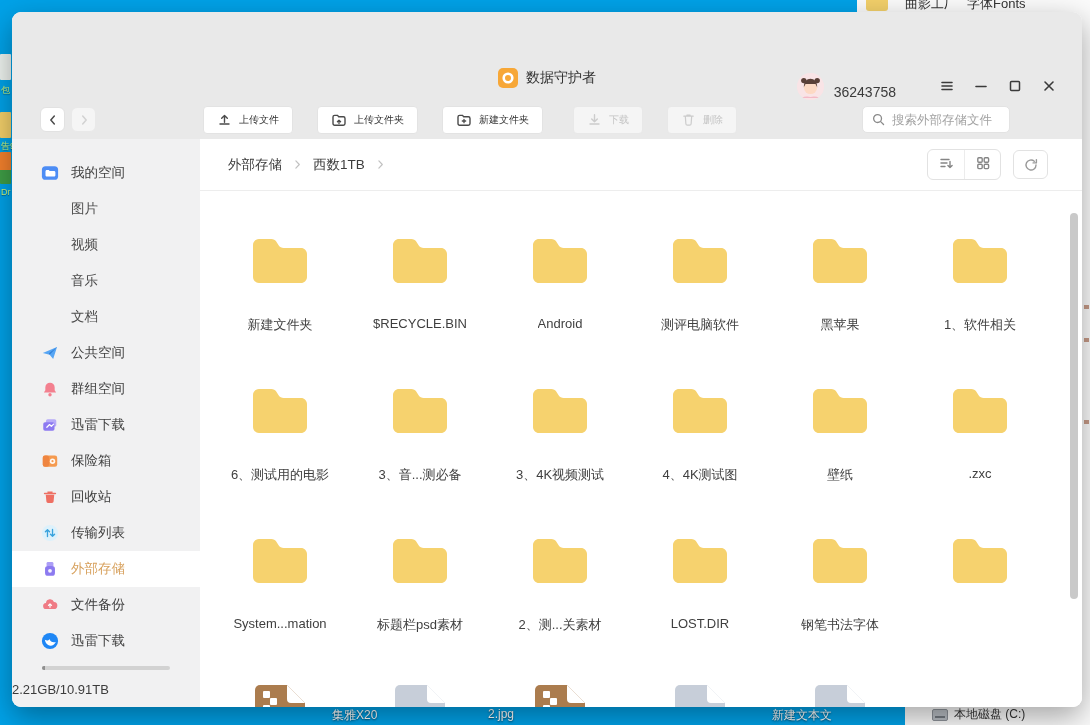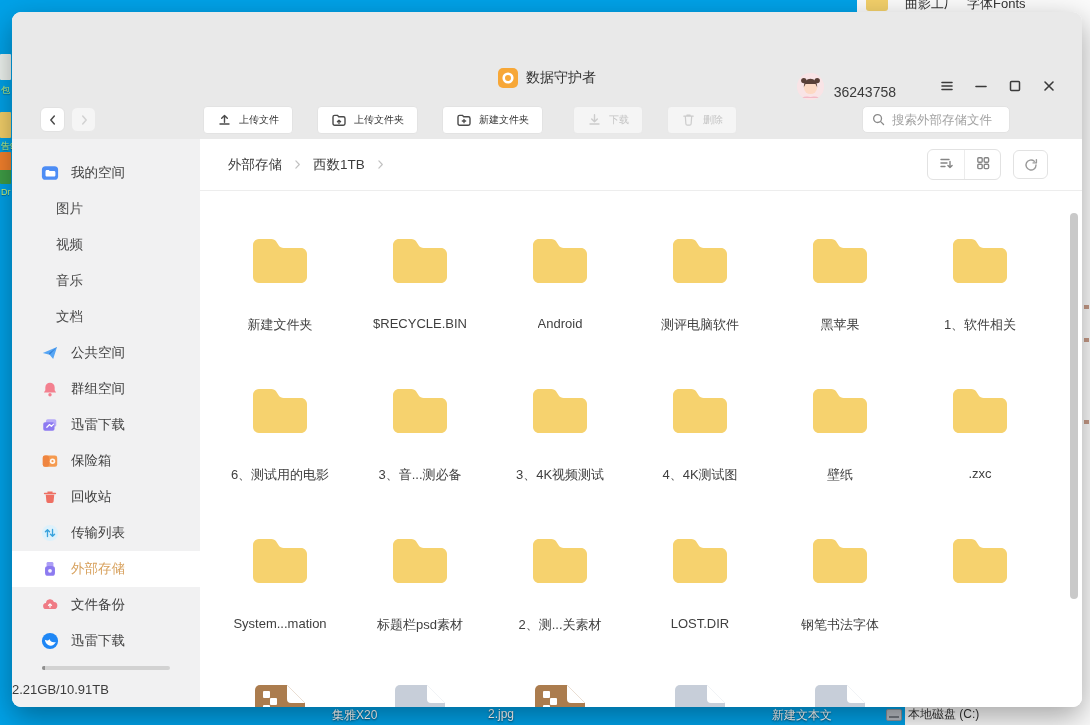--- a/index.html
+++ b/index.html
@@ -9,21 +9,21 @@
   
   .explorer-bg { position:absolute; left:905px; top:0; width:185px; height:725px; background:#fbfbfb; }
   .explorer-top-strip { position:absolute; left:857px; top:0; width:48px; height:13px; background:#fbfbfb; }
   .bg-folder-icon { position:absolute; left:866px; top:-8px; width:22px; height:19px; background:#f3d06a; border-radius:3px; }
   .explorer-top-label { position:absolute; left:905px; top:-5px; width:180px; font-size:13px; color:#333; white-space:nowrap; overflow:hidden; height:17px; }
   .explorer-top-label span { margin-right:10px; }
   .desk-label { position:absolute; color:#fff; font-size:12px; text-shadow:0 1px 2px rgba(0,0,0,.6); white-space:nowrap; }
   .dl-0 { left:332px; top:707px; }
   .dl-1 { left:488px; top:707px; }
   .dl-2 { left:772px; top:707px; }
-  .drive-item { position:absolute; left:886px; top:706px; display:flex; align-items:center; gap:6px; font-size:12px; color:#333; }
+  .drive-item { position:absolute; left:932px; top:706px; display:flex; align-items:center; gap:6px; font-size:12px; color:#333; }
   .drive-icon { width:16px; height:12px; background:#b9bec4; border:1px solid #8d9299; border-radius:2px; position:relative; }
   .drive-icon:after { content:""; position:absolute; left:2px; right:2px; bottom:2px; height:2px; background:#6f7px; background:#747a81; }
   .left-frag { position:absolute; font-size:9px; color:#c7f77e; text-shadow:0 1px 1px rgba(0,0,0,.4); }
   .lf-box { position:absolute; left:0; top:54px; width:11px; height:26px; background:#eef3ef; border-radius:1px; }
   .lf-folder { position:absolute; left:0; top:112px; width:11px; height:26px; background:#f3d06a; border-radius:1px; }
   .lf-orange { position:absolute; left:0; top:152px; width:11px; height:32px; background:linear-gradient(180deg,#f4812d 55%,#3f9e46 55%); border-radius:1px; }
   .right-sliver-frag { position:absolute; left:1084px; width:5px; height:4px; background:#b9826a; opacity:.8; }
 
   
   .app-window { position:absolute; left:12px; top:12px; width:1070px; height:695px; background:#fff; border-radius:9px; overflow:hidden; box-shadow:0 10px 30px rgba(0,0,0,.35); display:flex; flex-direction:column; }
@@ -53,21 +53,21 @@
   .search-box input { border:none; outline:none; width:100%; font-size:12.5px; color:#444; background:transparent; font-family:inherit; }
   .search-box input::placeholder { color:#a3a3a3; }
 
   .body-row { flex:1; display:flex; min-height:0; }
 
   
   .sidebar { flex:0 0 188px; background:#f1f1f2; position:relative; padding-top:16px; }
   .side-item { height:36px; display:flex; align-items:center; padding-left:29px; cursor:pointer; }
   .side-item .sicon { width:18px; height:18px; margin-right:12px; display:flex; }
   .side-item .slabel { font-size:13.5px; color:#404040; }
-  .side-item.indent { padding-left:44px; }
+  .side-item.indent { padding-left:59px; }
   .side-item.indent .slabel { color:#4c4c4c; }
   .side-item.selected { background:#ffffff; }
   .side-item.selected .slabel { color:#d7a05c; }
   .storage { position:absolute; left:0; right:0; bottom:10px; }
   .storage-bar { width:128px; height:4px; border-radius:2px; background:#d2d2d2; margin:0 auto 12px auto; position:relative; overflow:hidden; }
   .storage-bar .fill { position:absolute; left:0; top:0; bottom:0; background:#8f8f8f; }
   .storage-text { font-size:13px; color:#3c3c3c; }
 
   
   .content { flex:1; background:#fff; position:relative; min-width:0; overflow:hidden; }

